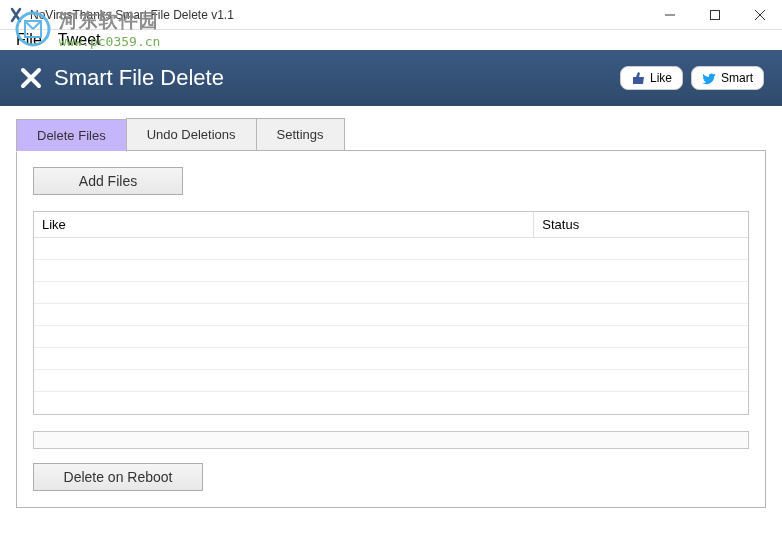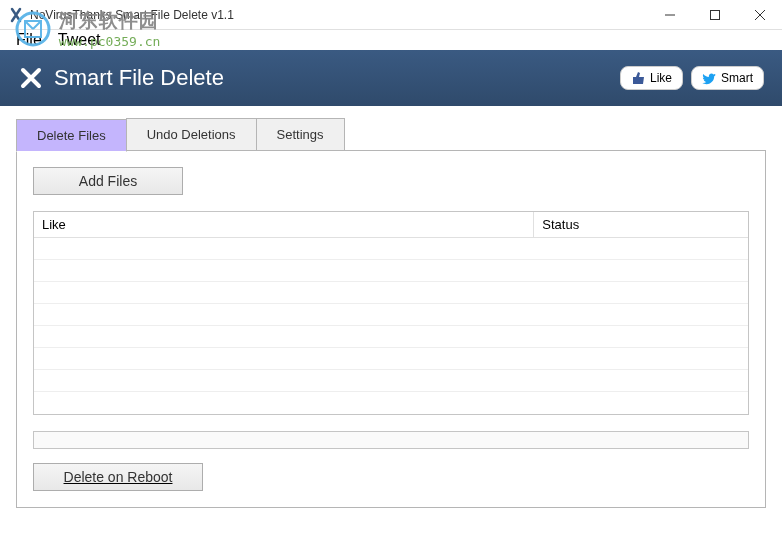--- a/index.html
+++ b/index.html
@@ -56,21 +56,21 @@
     .table th:last-child { border-right: none; }
     .table td { height: 22px; border-bottom: 1px solid #eee; }
     .table tr:last-child td { border-bottom: none; }
     .col-files { width: 70%; }
     .col-status { width: 30%; }
     
     
     .progress { height: 18px; border: 1px solid #c5c5c5; background: #fafafa; margin-top: 16px; }
     
     
-    .bottom-btn-row { margin-top: 14px; text-decoration: underline; }
+    .bottom-btn-row { margin-top: 14px; }
   </style>
 </head>
 <body>
 
 <div class="watermark">
   <span class="watermark-icon">
     <svg viewBox="0 0 36 36">
         <circle cx="18" cy="18" r="16" fill="none" stroke="#5ab4e8" stroke-width="3"></circle>
         <path d="M10 10 L26 10 L26 26 L10 26 Z M10 10 L18 18 M26 10 L18 18" fill="none" stroke="#5ab4e8" stroke-width="2"></path>
       </svg>

